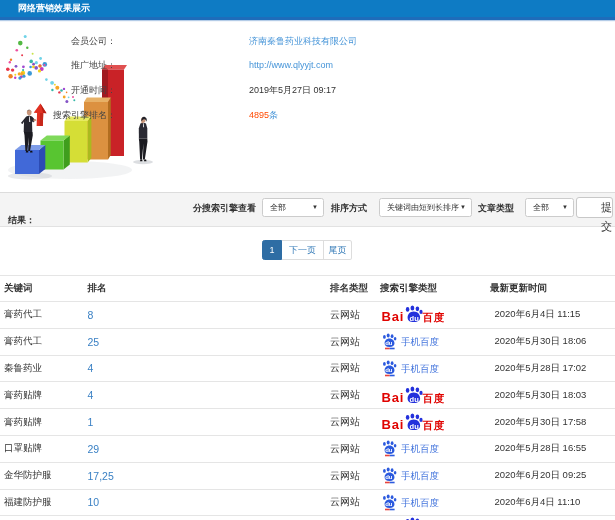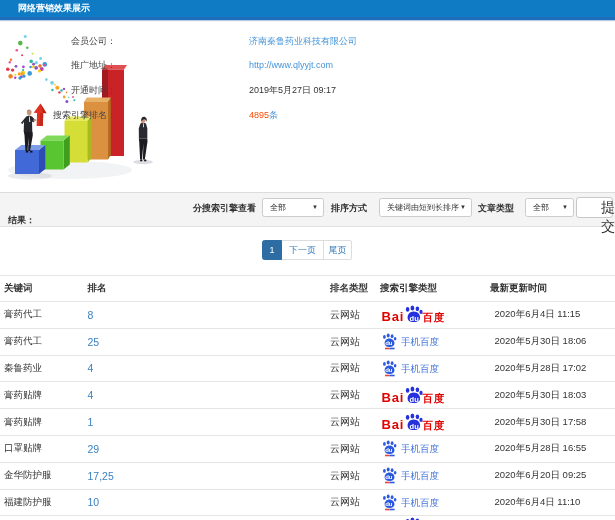--- a/index.html
+++ b/index.html
@@ -12,21 +12,21 @@
   .inforow { position:absolute; left:0; width:499px; height:25px; font-size:9px; }
   .inforow .lab { position:absolute; right:383px; top:50%; transform:translateY(-50%); color:#444; white-space:nowrap; }
   .inforow .val { position:absolute; left:249px; top:50%; transform:translateY(-50%); white-space:nowrap; }
   .blue { color:#4594d8; }
   .red  { color:#fe4a02; }
   
   #filter { position:absolute; left:0; top:192px; width:615px; height:35px; background:#f4f4f4; border-top:1px solid #dcdcdc; border-bottom:1px solid #e2e2e2; font-size:9px; color:#333; }
   #filter b { font-weight:bold; color:#333; }
   .sel { position:absolute; top:198px; height:19px; background:#fff; border:1px solid #ccc; border-radius:2.5px; font-size:8px; color:#333; line-height:17px; padding-left:7px; }
   .sel .car { position:absolute; right:5px; top:0; font-size:6px; color:#333; line-height:17px; }
-  #btnsubmit { position:absolute; left:576px; top:197px; width:37px; height:21px; background:#fff; border:1px solid #c8c8c8; border-radius:3px; font-size:14px; color:#333; text-align:center; line-height:19px;padding-left:24px; }
+  #btnsubmit { position:absolute; left:576px; top:197px; width:37px; height:21px; background:#fff; border:1px solid #c8c8c8; border-radius:3px; font-size:11px; color:#333; text-align:center; line-height:19px;padding-left:24px; }
   
   #pager { position:absolute; left:262px; top:240px; height:20px; font-size:9px; }
   #pager span { float:left; height:20px; line-height:19px; text-align:center; border:1px solid #ddd; border-left:none; background:#fff; color:#337ab7; }
   #pager .pg1 { width:20px; background:#2e6da4; border:1px solid #2e6da4; color:#fff; border-radius:2.5px 0 0 2.5px; }
   #pager .pg2 { width:42px; }
   #pager .pg3 { width:28px; border-radius:0 2.5px 2.5px 0; }
   
   table { position:absolute; left:0; top:275px; width:615px; border-collapse:collapse; table-layout:fixed; font-size:9.5px; color:#333; }
   col.c1{width:83px;} col.c2{width:247px;} col.c3{width:50px;} col.c4{width:104px;} col.c5{width:131px;}
   th,td { font-weight:normal; text-align:left; border-top:1px solid #e5e5e5; padding:0; white-space:nowrap; overflow:visible; }

